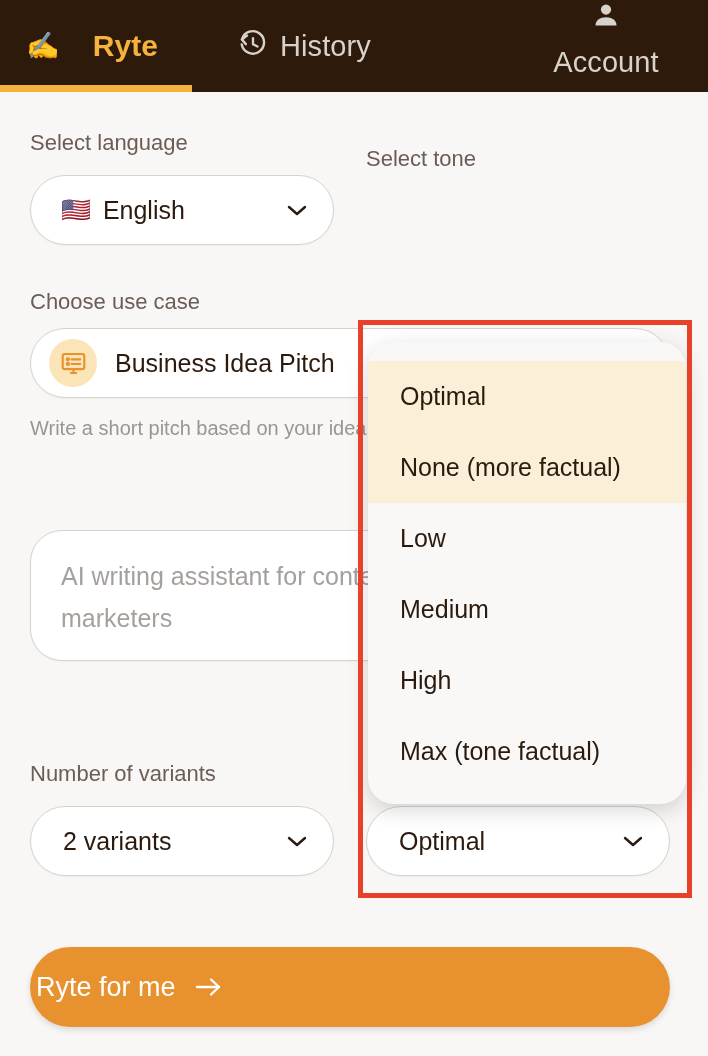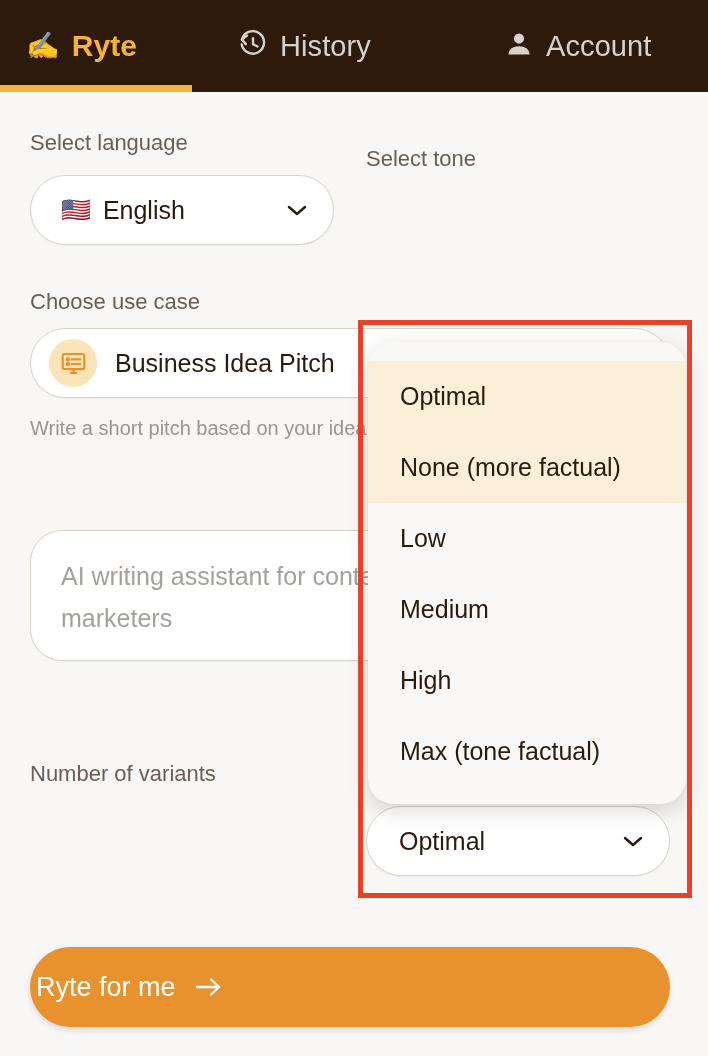--- a/index.html
+++ b/index.html
@@ -28,31 +28,32 @@
   .tab {
     display: flex;
     align-items: center;
     gap: 12px;
     height: 92px;
     box-sizing: border-box;
     position: relative;
   }
   .tab-ryte   { width: 192px; padding-left: 26px; }
   .tab-hist   { width: 250px; padding-left: 46px; text-align: center; }
-  .tab-acct   { width: 266px; padding-left: 62px; }
+  .tab-acct   { width: 266px; padding-left: 62px; flex-direction: column; }
 
   .tab-label {
     font-size: 29px;
     color: #d8d2cc;
     letter-spacing: 0.1px;
   }
   .tab-ryte .tab-label {
     color: #f5b33c;
     font-weight: bold;
     font-size: 30px;
+    margin-left: 21px;
   }
   .tab-underline {
     position: absolute;
     left: 0; bottom: 0;
     width: 192px;
     height: 7px;
     background: #f5b33c;
   }
   .emoji-icon {
     font-size: 27px;
@@ -280,20 +281,26 @@
       <polyline points="2,3 10,10 18,3"></polyline>
     </svg>
   </div>
   <div id="usecase-hint">Write a short pitch based on your idea</div>
 
   <div id="idea-box">
     <div id="idea-placeholder">AI writing assistant for content creators and digital marketers</div>
   </div>
 
   <div class="field-label" id="variants-label">Number of variants</div>
+  <div class="pill" id="variants-pill">
+    <span class="pill-text">2 variants</span>
+    <svg class="chev" viewBox="0 0 20 12" fill="none" stroke="#2b1a0d" stroke-width="2.4" stroke-linecap="round" stroke-linejoin="round">
+      <polyline points="2,3 10,10 18,3"></polyline>
+    </svg>
+  </div>
 
   <div class="pill" id="creativity-pill">
     <span class="pill-text">Optimal</span>
     <svg class="chev" viewBox="0 0 20 12" fill="none" stroke="#2b1a0d" stroke-width="2.4" stroke-linecap="round" stroke-linejoin="round">
       <polyline points="2,3 10,10 18,3"></polyline>
     </svg>
   </div>
 
   <button id="cta">
     <span>Ryte for me</span>

